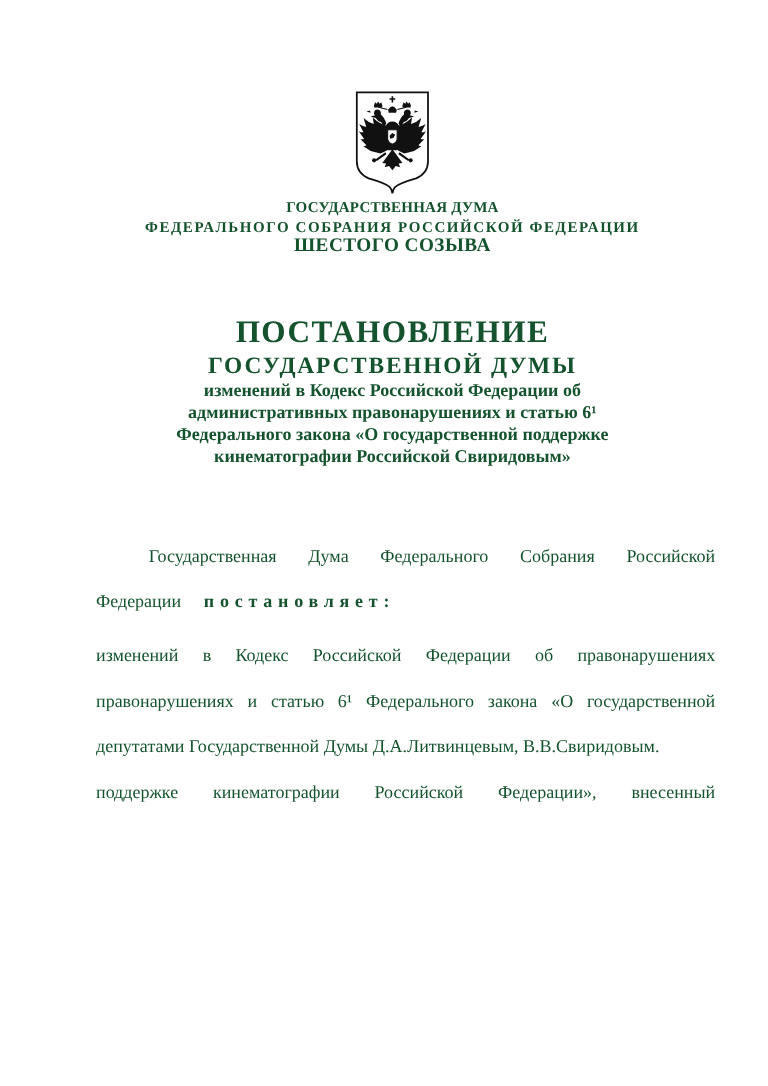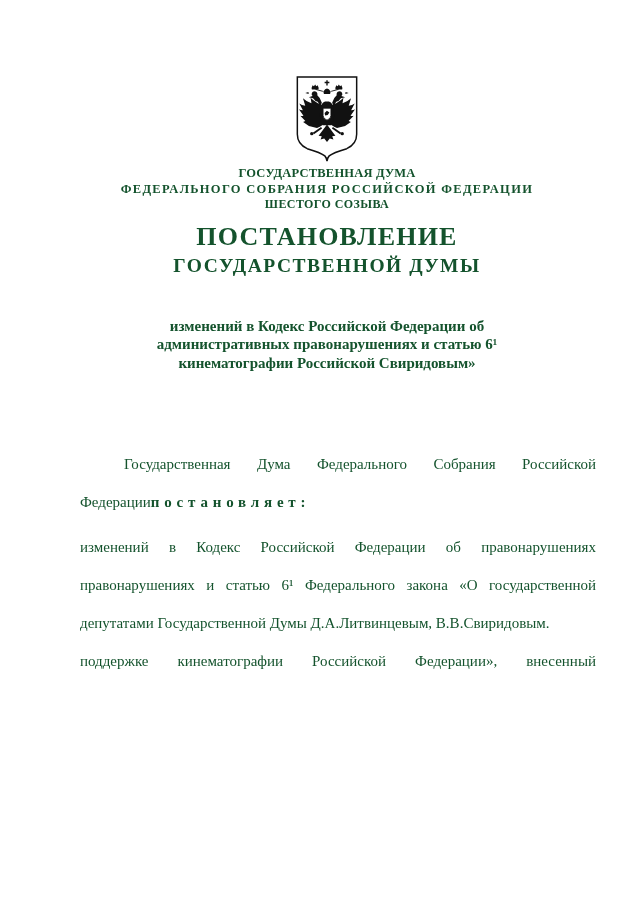--- a/index.html
+++ b/index.html
@@ -14,37 +14,37 @@
   }
   
   .centercol{position:absolute;left:14px;width:626px;text-align:center;}
 
   .emblem{position:absolute;top:75px;left:294px;width:66px;height:89px;}
   .emblem svg{display:block;width:100%;height:100%;}
 
   .org-header{top:166px;line-height:15.7px;font-weight:700;}
   .org-line1{font-size:12.5px;letter-spacing:0.2px;}
   .org-line2{font-size:12.5px;letter-spacing:1.3px;}
-  .org-line3{font-size:12px;letter-spacing:0.4px;}
+  .org-line3{font-size:16px;letter-spacing:0.4px;}
 
   .doc-title{top:222px;}
-  .title-main{font-size:26px;font-weight:700;letter-spacing:1.2px;line-height:30px;}
+  .title-main{font-size:26px;font-weight:700;letter-spacing:1.2px;line-height:30px;margin-top:40px;}
   .title-sub{font-size:19.5px;font-weight:700;letter-spacing:1.5px;line-height:24px;margin-top:2px;}
 
   .subject{top:317px;font-size:15px;font-weight:700;line-height:18.4px;}
 
   .bodytext{
     position:absolute;top:445px;left:80px;width:516px;
     font-size:15px;line-height:38.3px;
   }
   .line{white-space:nowrap;}
   .jl{white-space:normal;text-align:justify;text-align-last:justify;}
   .indent{padding-left:44px;}
   .para2{margin-top:6px;}
-  .decree{font-weight:700;letter-spacing:4.8px;margin-left:0;}
+  .decree{font-weight:700;letter-spacing:4.8px;margin-left:19px;}
 </style>
 </head>
 <body>
 
 <div class="page">
 
   <div class="emblem">
     <svg viewBox="0 0 66 90" xmlns="http://www.w3.org/2000/svg" aria-hidden="true">
 
       <path d="M3,2 H63 V60 Q63,70 53,74.5 Q39,78.5 35.2,81.8 Q33.6,83.4 33,87 Q32.4,83.4 30.8,81.8 Q27,78.5 13,74.5 Q3,70 3,60 Z" fill="#ffffff" stroke="#111111" stroke-width="1.5"></path>
@@ -81,20 +81,21 @@
   </div>
 
   <div class="centercol doc-title">
     <div class="title-main">ПОСТАНОВЛЕНИЕ</div>
     <div class="title-sub">ГОСУДАРСТВЕННОЙ ДУМЫ</div>
   </div>
 
   <div class="centercol subject">
     <div>изменений в Кодекс Российской Федерации об</div>
     <div>административных правонарушениях и статью 6¹</div>
+    <div>Федерального закона «О государственной поддержке</div>
     <div>кинематографии Российской Свиридовым»</div>
   </div>
 
   <div class="bodytext">
     <div class="para1">
       <div class="line jl indent">Государственная Дума Федерального Собрания Российской</div>
       <div class="line"><span>Федерации</span><span class="decree">постановляет:</span></div>
     </div>
     <div class="para2">
       <div class="line jl">изменений в Кодекс Российской Федерации об правонарушениях</div>

